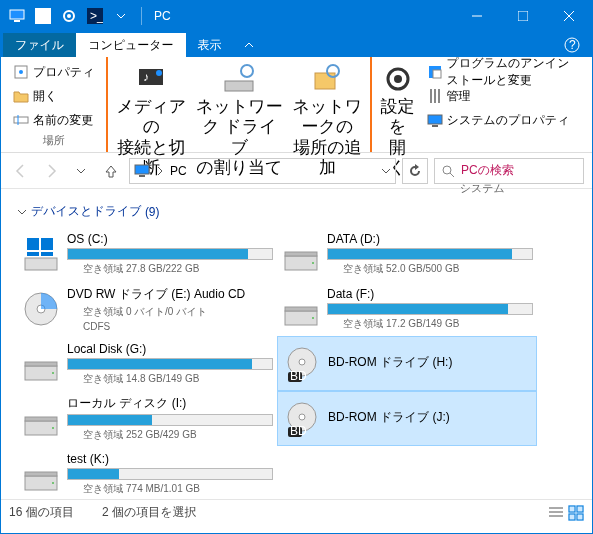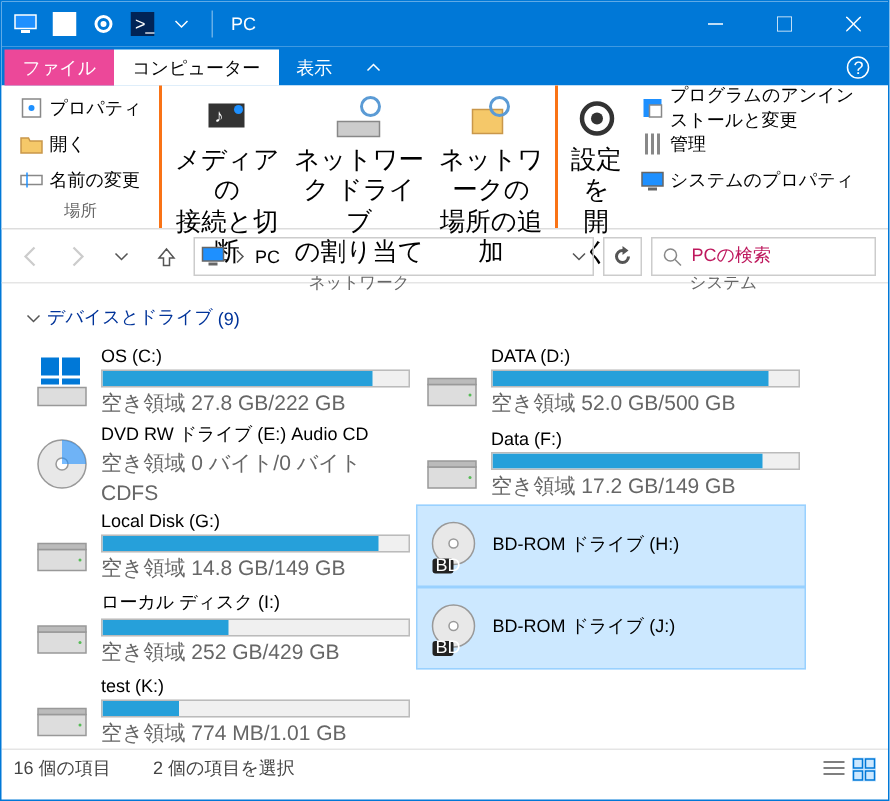--- a/index.html
+++ b/index.html
@@ -6,21 +6,21 @@
 body{background:#fff;width:593px;height:534px;overflow:hidden;border:1px solid #0078d7;}
 .titlebar{height:30px;background:#0078d7;display:flex;align-items:center;color:#fff;}
 .titlebar .qat{display:flex;gap:2px;padding:0 4px;align-items:center;}
 .qat-icon{width:24px;height:24px;display:flex;align-items:center;justify-content:center;}
 .titlebar .sep{width:1px;height:18px;background:rgba(255,255,255,.4);margin:0 4px;}
 .titlebar .title{padding-left:8px;flex:1;}
 .winbtns{display:flex;height:30px;}
 .winbtn{width:46px;display:flex;align-items:center;justify-content:center;}
 .tabs{height:26px;background:#0078d7;display:flex;align-items:flex-end;}
 .tab{height:24px;padding:0 12px;display:flex;align-items:center;color:#fff;}
-.tab.file{background:#ec4899;margin-left:2px;}
+.tab.file{background:#0369a1;margin-left:2px;}
 .tab.active{background:#fff;color:#000;}
 .tab-help{margin-left:auto;width:40px;color:#fff;display:flex;align-items:center;justify-content:center;height:24px;}
 .tab-exp{width:30px;color:#fff;display:flex;align-items:center;justify-content:center;height:24px;}
 .ribbon{height:96px;background:#fff;border-bottom:1px solid #ddd;display:flex;}
 .rgroup{display:flex;flex-direction:column;padding:4px 8px;border-right:2px solid #f97316;}
 .rgroup .body{flex:1;display:flex;gap:8px;}
 .rgroup .label{text-align:center;color:#666;font-size:11px;padding-top:2px;}
 .smallbtns{display:flex;flex-direction:column;gap:2px;}
 .smallbtn{display:flex;align-items:center;gap:4px;height:22px;padding:0 4px;}
 .smallbtn .sicon{width:16px;height:16px;display:flex;align-items:center;justify-content:center;}
@@ -37,21 +37,21 @@
 .grouphdr{display:flex;align-items:center;color:#003399;padding:6px 0;}
 .grouphdr .chev{margin-right:4px;}
 .drives{display:flex;flex-wrap:wrap;}
 .drive{width:260px;height:55px;display:flex;align-items:center;padding:2px 4px;}
 .drive.selected{background:#cce8ff;border:1px solid #99d1ff;}
 .dicon{width:40px;height:40px;margin-right:6px;display:flex;align-items:center;justify-content:center;}
 .dinfo{flex:1;}
 .dname{font-size:12px;margin-bottom:2px;}
 .dbar{height:12px;border:1px solid #bbb;background:#f0f0f0;overflow:hidden;}
 .dfill{height:100%;background:#26a0da;}
-.dstat{font-size:14px;color:#666;margin-top:2px;}
+.dstat{font-size:10px;color:#666;margin-top:2px;margin-left:16px;}
 .statusbar{height:26px;border-top:1px solid #e5e5e5;display:flex;align-items:center;padding:0 8px;gap:28px;color:#444;}
 .viewbtns{margin-left:auto;display:flex;gap:4px;}
 svg{display:block;}
 </style>
 </head>
 <body>
 
 <div class="titlebar">
   <div class="qat">
     <div class="qat-icon">
@@ -183,21 +183,20 @@
           <div class="bicon">
             <svg width="32" height="32">
               <rect x="4" y="10" width="20" height="16" fill="#f5c869" stroke="#c9974a"></rect>
               <circle cx="22" cy="8" r="6" fill="none" stroke="#5b9bd5" stroke-width="2"></circle>
             </svg>
           </div>
           <div class="blabel" style="white-space:pre-line">ネットワークの
 場所の追加</div>
         </div>
     </div>
-    <div class="label">ネットワーク</div>
   </div>
   <div class="rgroup" style="flex:1;border-right:none;">
     <div class="body">
       <div class="bigbtn" style="width:50px">
           <div class="bicon">
             <svg width="32" height="32">
               <circle cx="16" cy="16" r="10" fill="none" stroke="#333" stroke-width="3"></circle>
               <circle cx="16" cy="16" r="4" fill="#333"></circle>
             </svg>
           </div>

